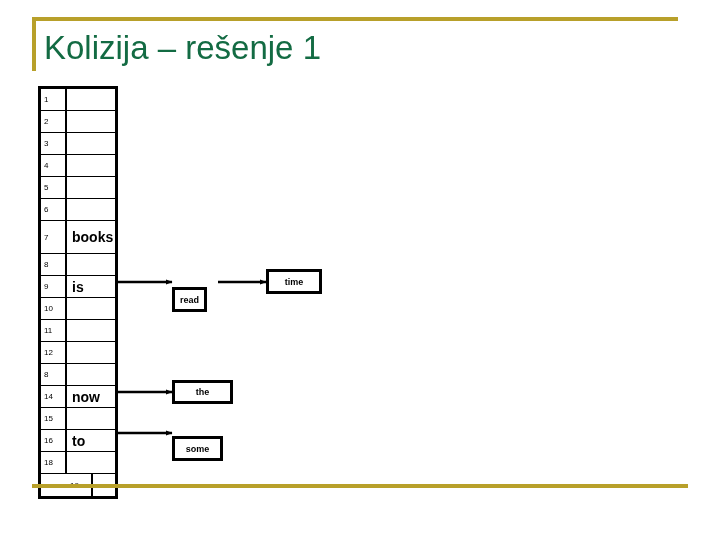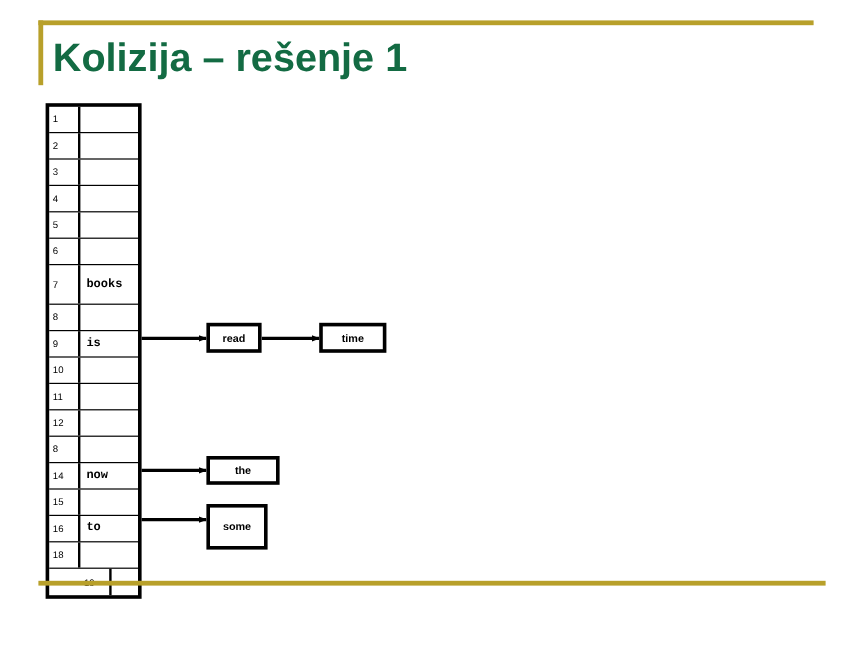--- a/index.html
+++ b/index.html
@@ -28,21 +28,21 @@
     z-index:40;
   }
 
   
   .title{
     position:absolute;left:44px;top:26px;
     font-size:33px;line-height:44px;
     color:#136b43;
     letter-spacing:0px;
     white-space:nowrap;
-    font-weight:bold;
+    font-weight:normal;
   }
 
   
   .table{
     position:absolute;left:38px;top:86px;
     width:80px;
     border:3px solid #000000;
     box-sizing:border-box;
     background:#ffffff;
     z-index:10;
@@ -60,44 +60,43 @@
     border-right:2px solid #000000;
     box-sizing:border-box;
     font-size:8px;
     color:#000000;
     display:flex;align-items:center;
     padding-left:3px;
   }
   .val{
     flex:1;
     box-sizing:border-box;
-    font-size:10px;
+    font-size:14px;
     font-weight:bold;
     color:#000000;
     display:flex;align-items:center;
     padding-left:5px;
-    font-family:Liberation Mono, monospace;
   }
 
   
   .node{
     position:absolute;
     border:3px solid #000000;
     background:#ffffff;
     box-sizing:border-box;
     font-size:9px;
     font-weight:bold;
     color:#000000;
     display:flex;align-items:center;justify-content:center;
     z-index:20;
   }
-  #node-read{left:172px;top:269px;width:46px;height:25px;}
+  #node-read{left:172px;top:287px;width:35px;height:25px;}
   #node-time{left:266px;top:269px;width:56px;height:25px;}
   #node-the {left:172px;top:380px;width:61px;height:24px;}
-  #node-some{left:172px;top:420px;width:51px;height:38px;}
+  #node-some{left:172px;top:436px;width:51px;height:25px;}
 
   
   .arrows{position:absolute;left:0;top:0;width:720px;height:540px;z-index:15;}
 </style>
 </head>
 <body>
 
 <div id="slide">
 
   <div class="rule-top"></div>

